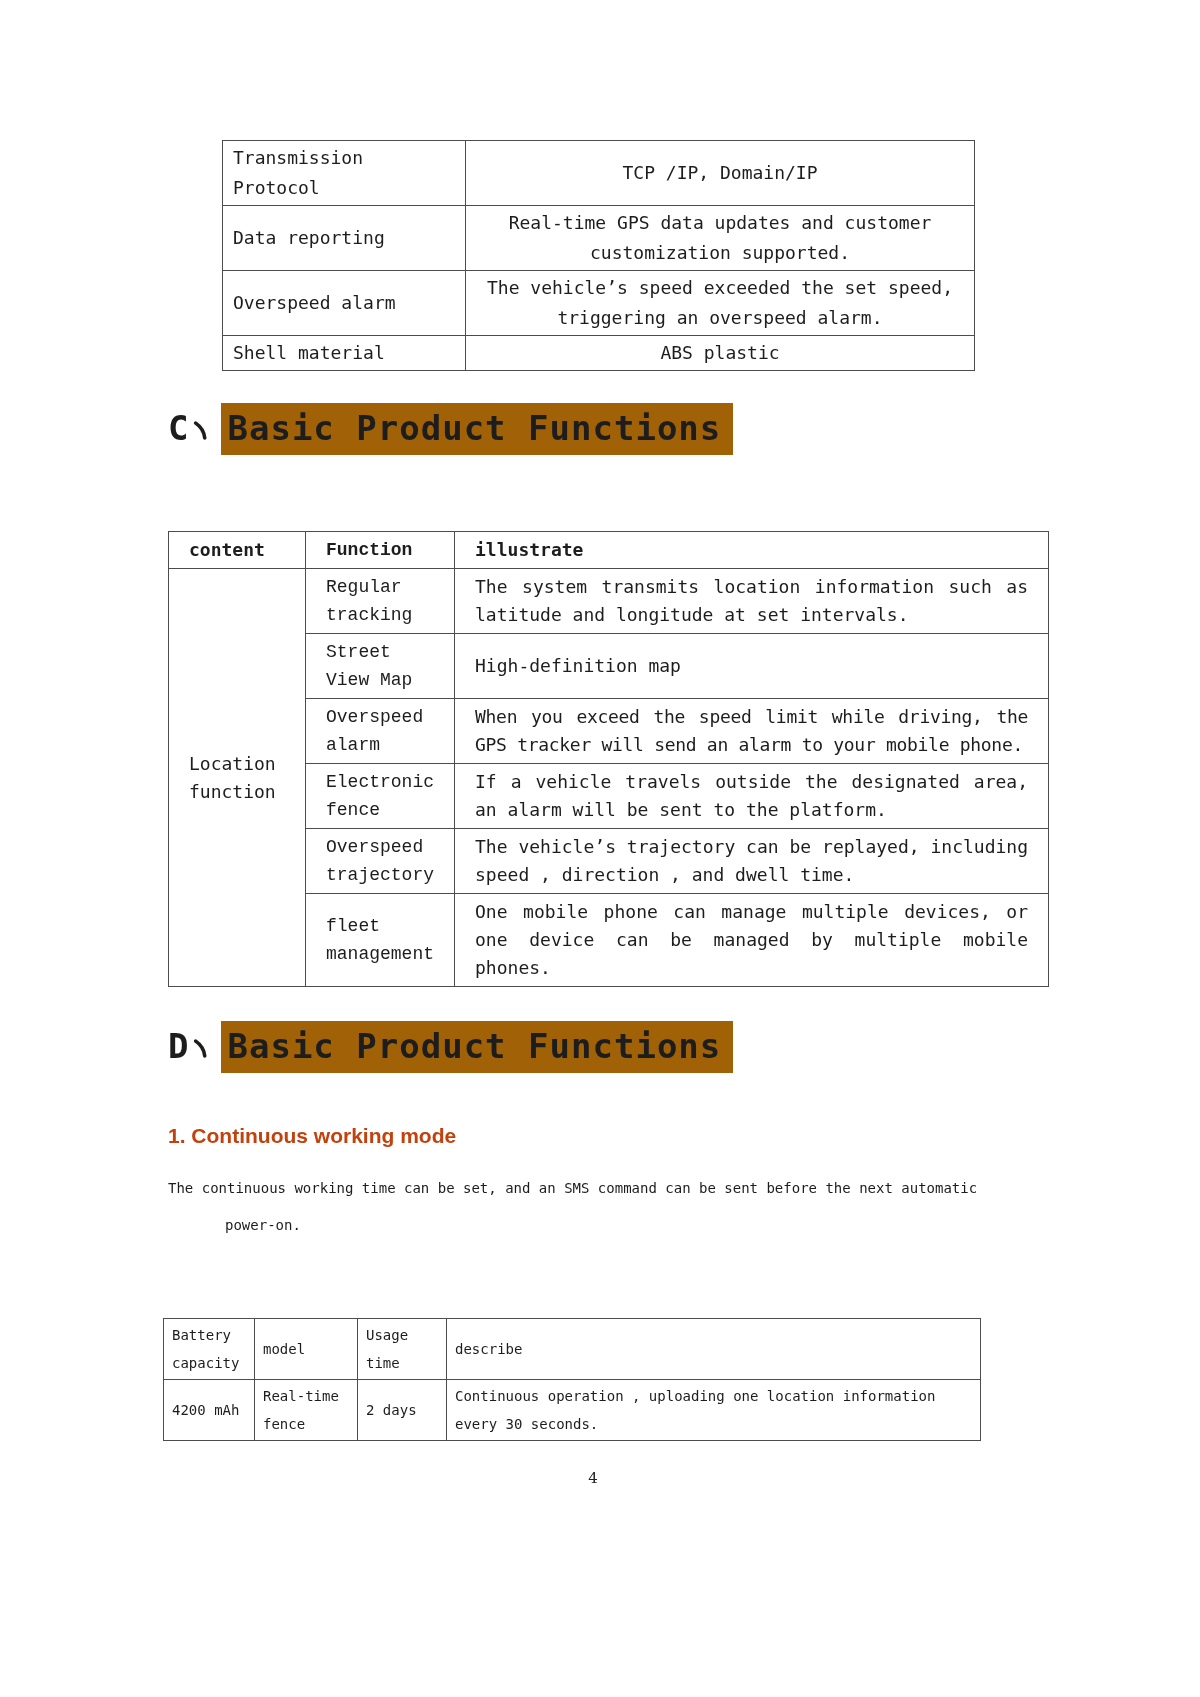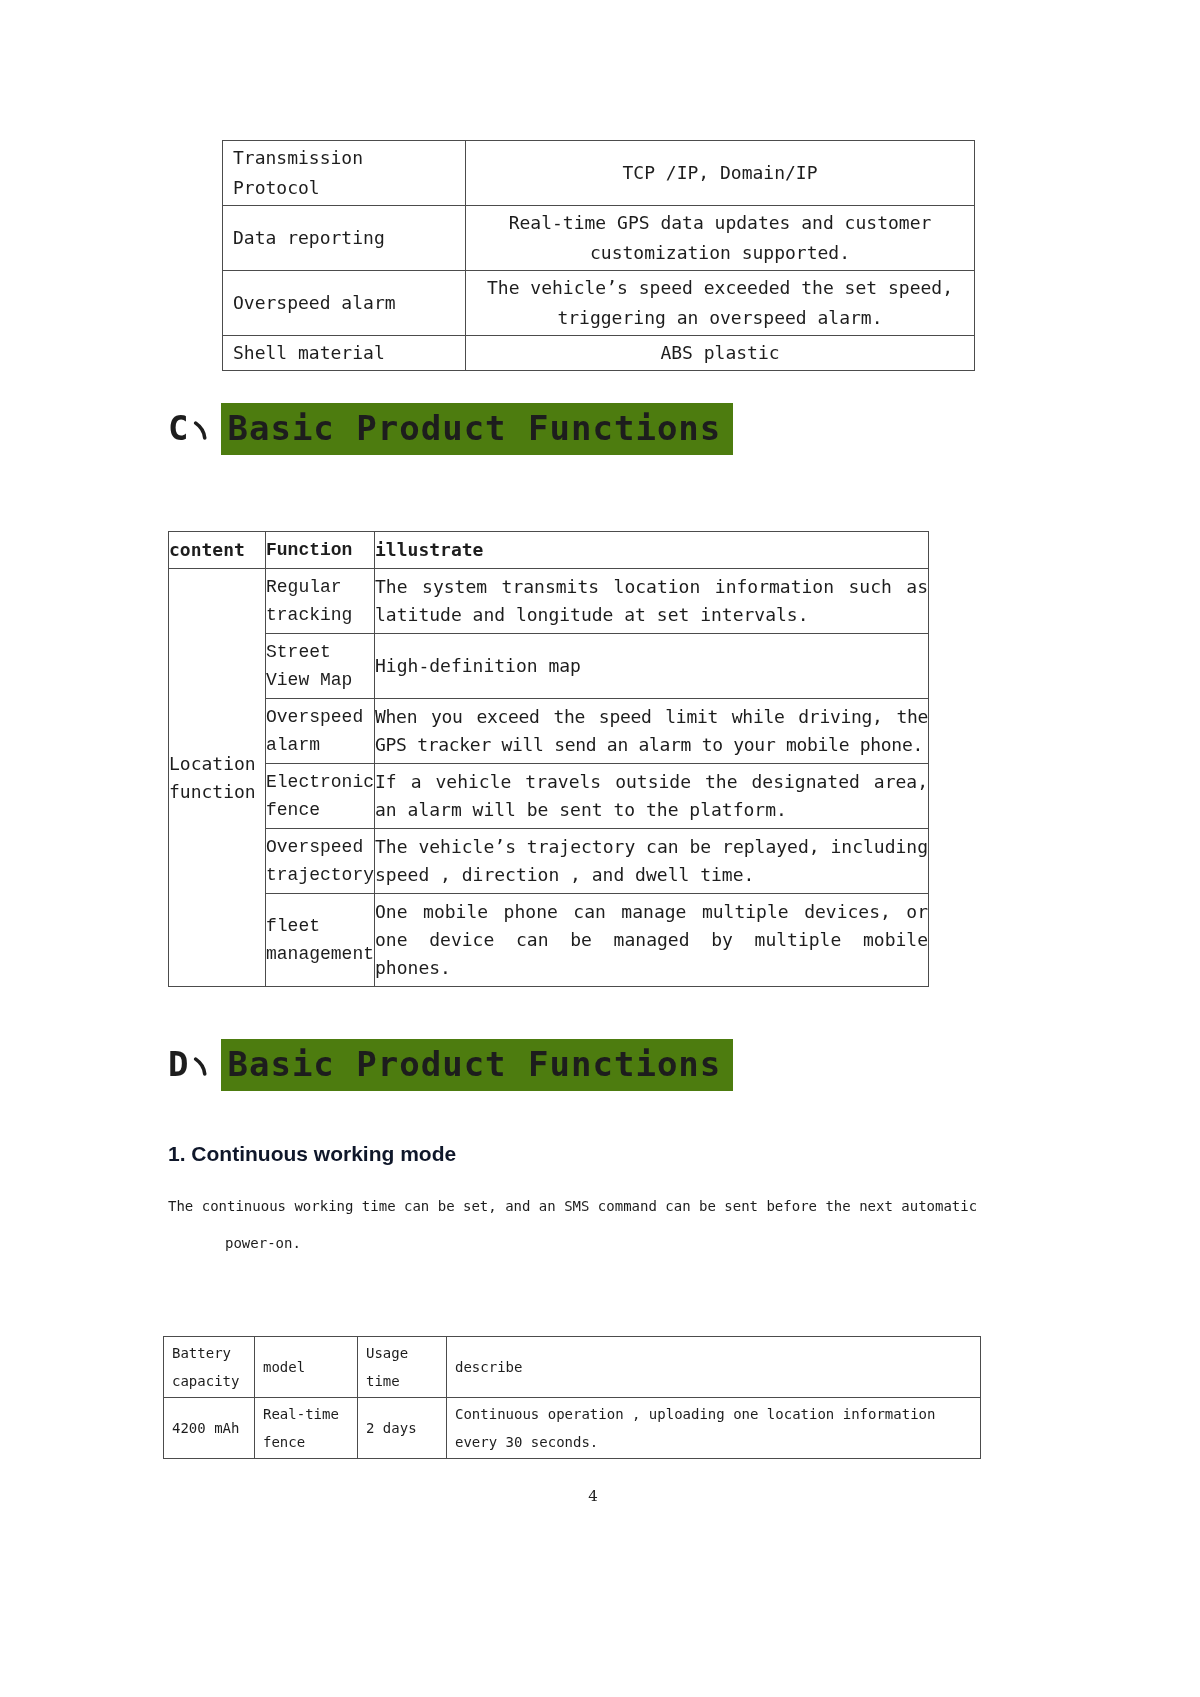--- a/index.html
+++ b/index.html
@@ -14,38 +14,38 @@
   .spec-table{margin:140px 0 0 222px;font-size:18px;line-height:30px;}
   .spec-table td{padding:2px 10px;vertical-align:middle;}
   .spec-label{width:222px;}
   .spec-value{width:488px;text-align:center;}
 
   
   .section-heading{
     font-family:"DejaVu Sans Mono",monospace;font-weight:bold;font-size:34px;
     margin:30px 0 0 168px;letter-spacing:1px;line-height:55px;white-space:nowrap;
   }
-  .section-heading.d{margin-top:50px;}
-  .hl{background:#4d7c0f;padding:5px 12px 7px 6px;}
+  .section-heading.d{margin-top:32px;}
+  .hl{background:#a16207;padding:5px 12px 7px 6px;}
   .ideo-comma{display:inline-block;width:30px;height:34px;position:relative;margin-right:2px;}
   .ideo-comma svg{position:absolute;bottom:0;left:3px;}
 
   
   .functions-table{margin:75px 0 0 168px;font-size:18px;line-height:28px;}
-  .functions-table th,.functions-table td{padding:4px 0;vertical-align:middle;margin-top:37px;}
+  .functions-table th,.functions-table td{padding:4px 20px;vertical-align:middle;margin-top:37px;}
   .functions-table th{font-weight:bold;text-align:left;}
   .col-content{width:96px;}
   .fn-name{width:104px;overflow-wrap:anywhere;word-wrap:break-word;vertical-align:middle;font-family:Liberation Mono, monospace;}
   .fn-desc{width:553px;text-align:justify;}
   .tight{letter-spacing:-0.3px;}
   .group-cell{vertical-align:middle;}
 
   
   .subheading{font-family:"Liberation Sans",sans-serif;font-weight:bold;font-size:21px;
-    margin:50px 0 0 168px;color:#0f172a;}
+    margin:50px 0 0 168px;color:#c2410c;}
   .subheading.s2{margin-top:48px;}
   .body-para{font-size:14px;line-height:37px;width:790px;margin:22px 0 0 168px;
     padding-left:57px;text-indent:-57px;}
 
   
   .battery-table{margin:74px 0 0 163px;font-size:14px;line-height:28px;}
   .battery-table th,.battery-table td{padding:2px 8px;vertical-align:middle;font-weight:normal;text-align:left;}
   .bt-c1{width:74px;}
   .bt-c2{width:86px;}
   .bt-c3{width:72px;}

